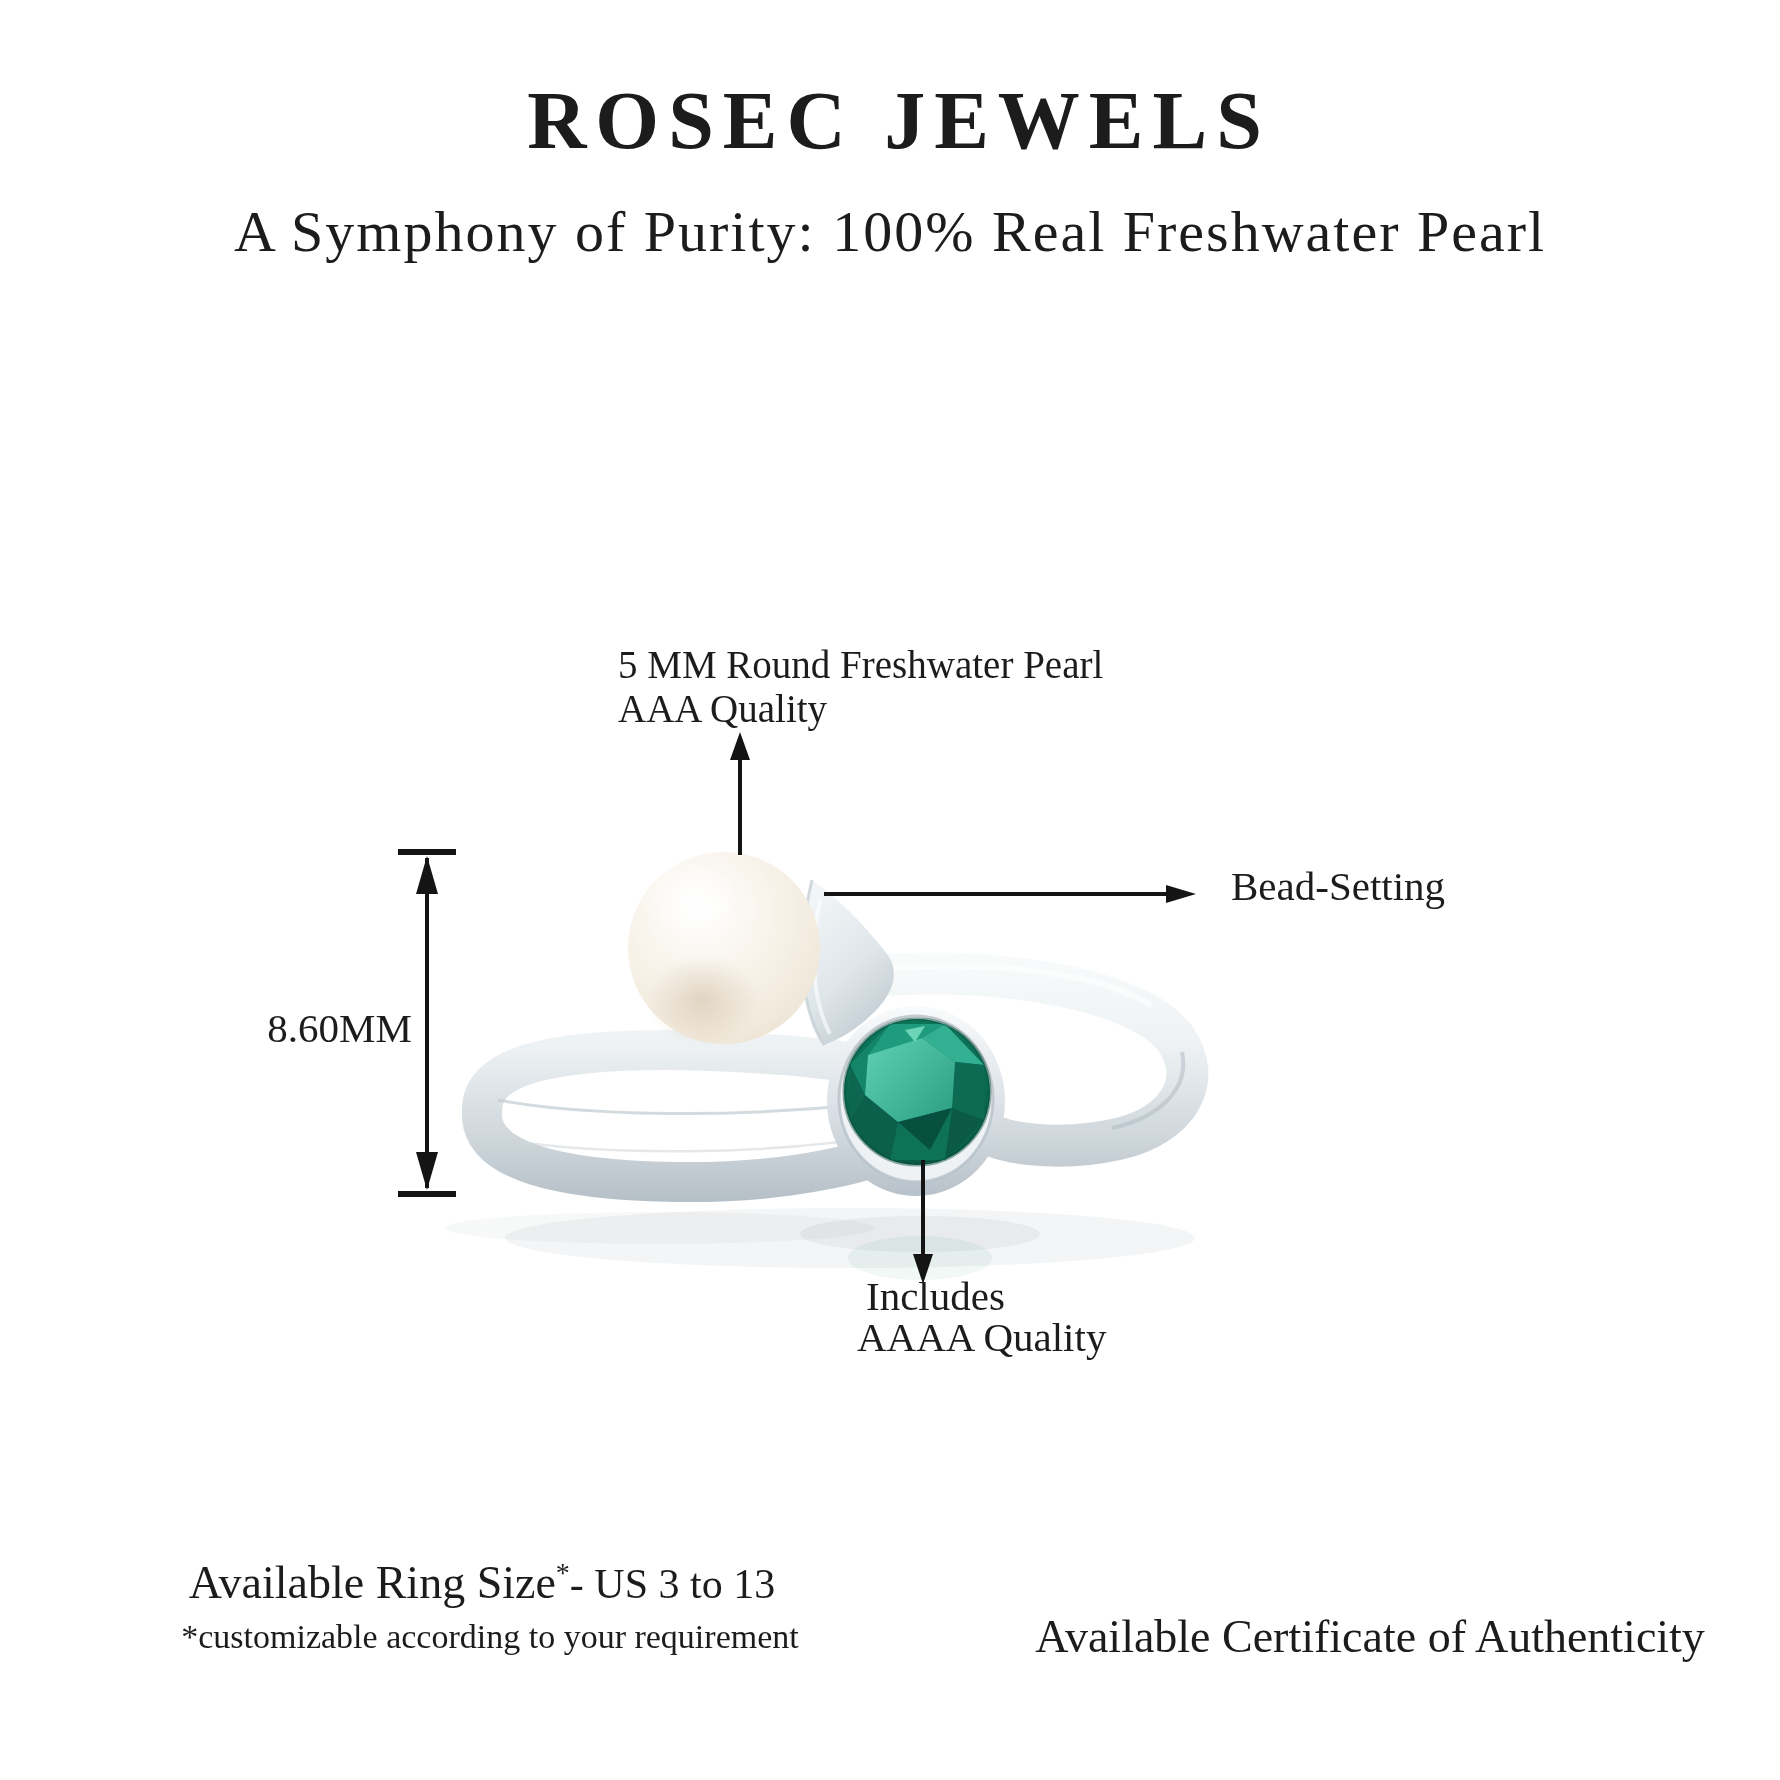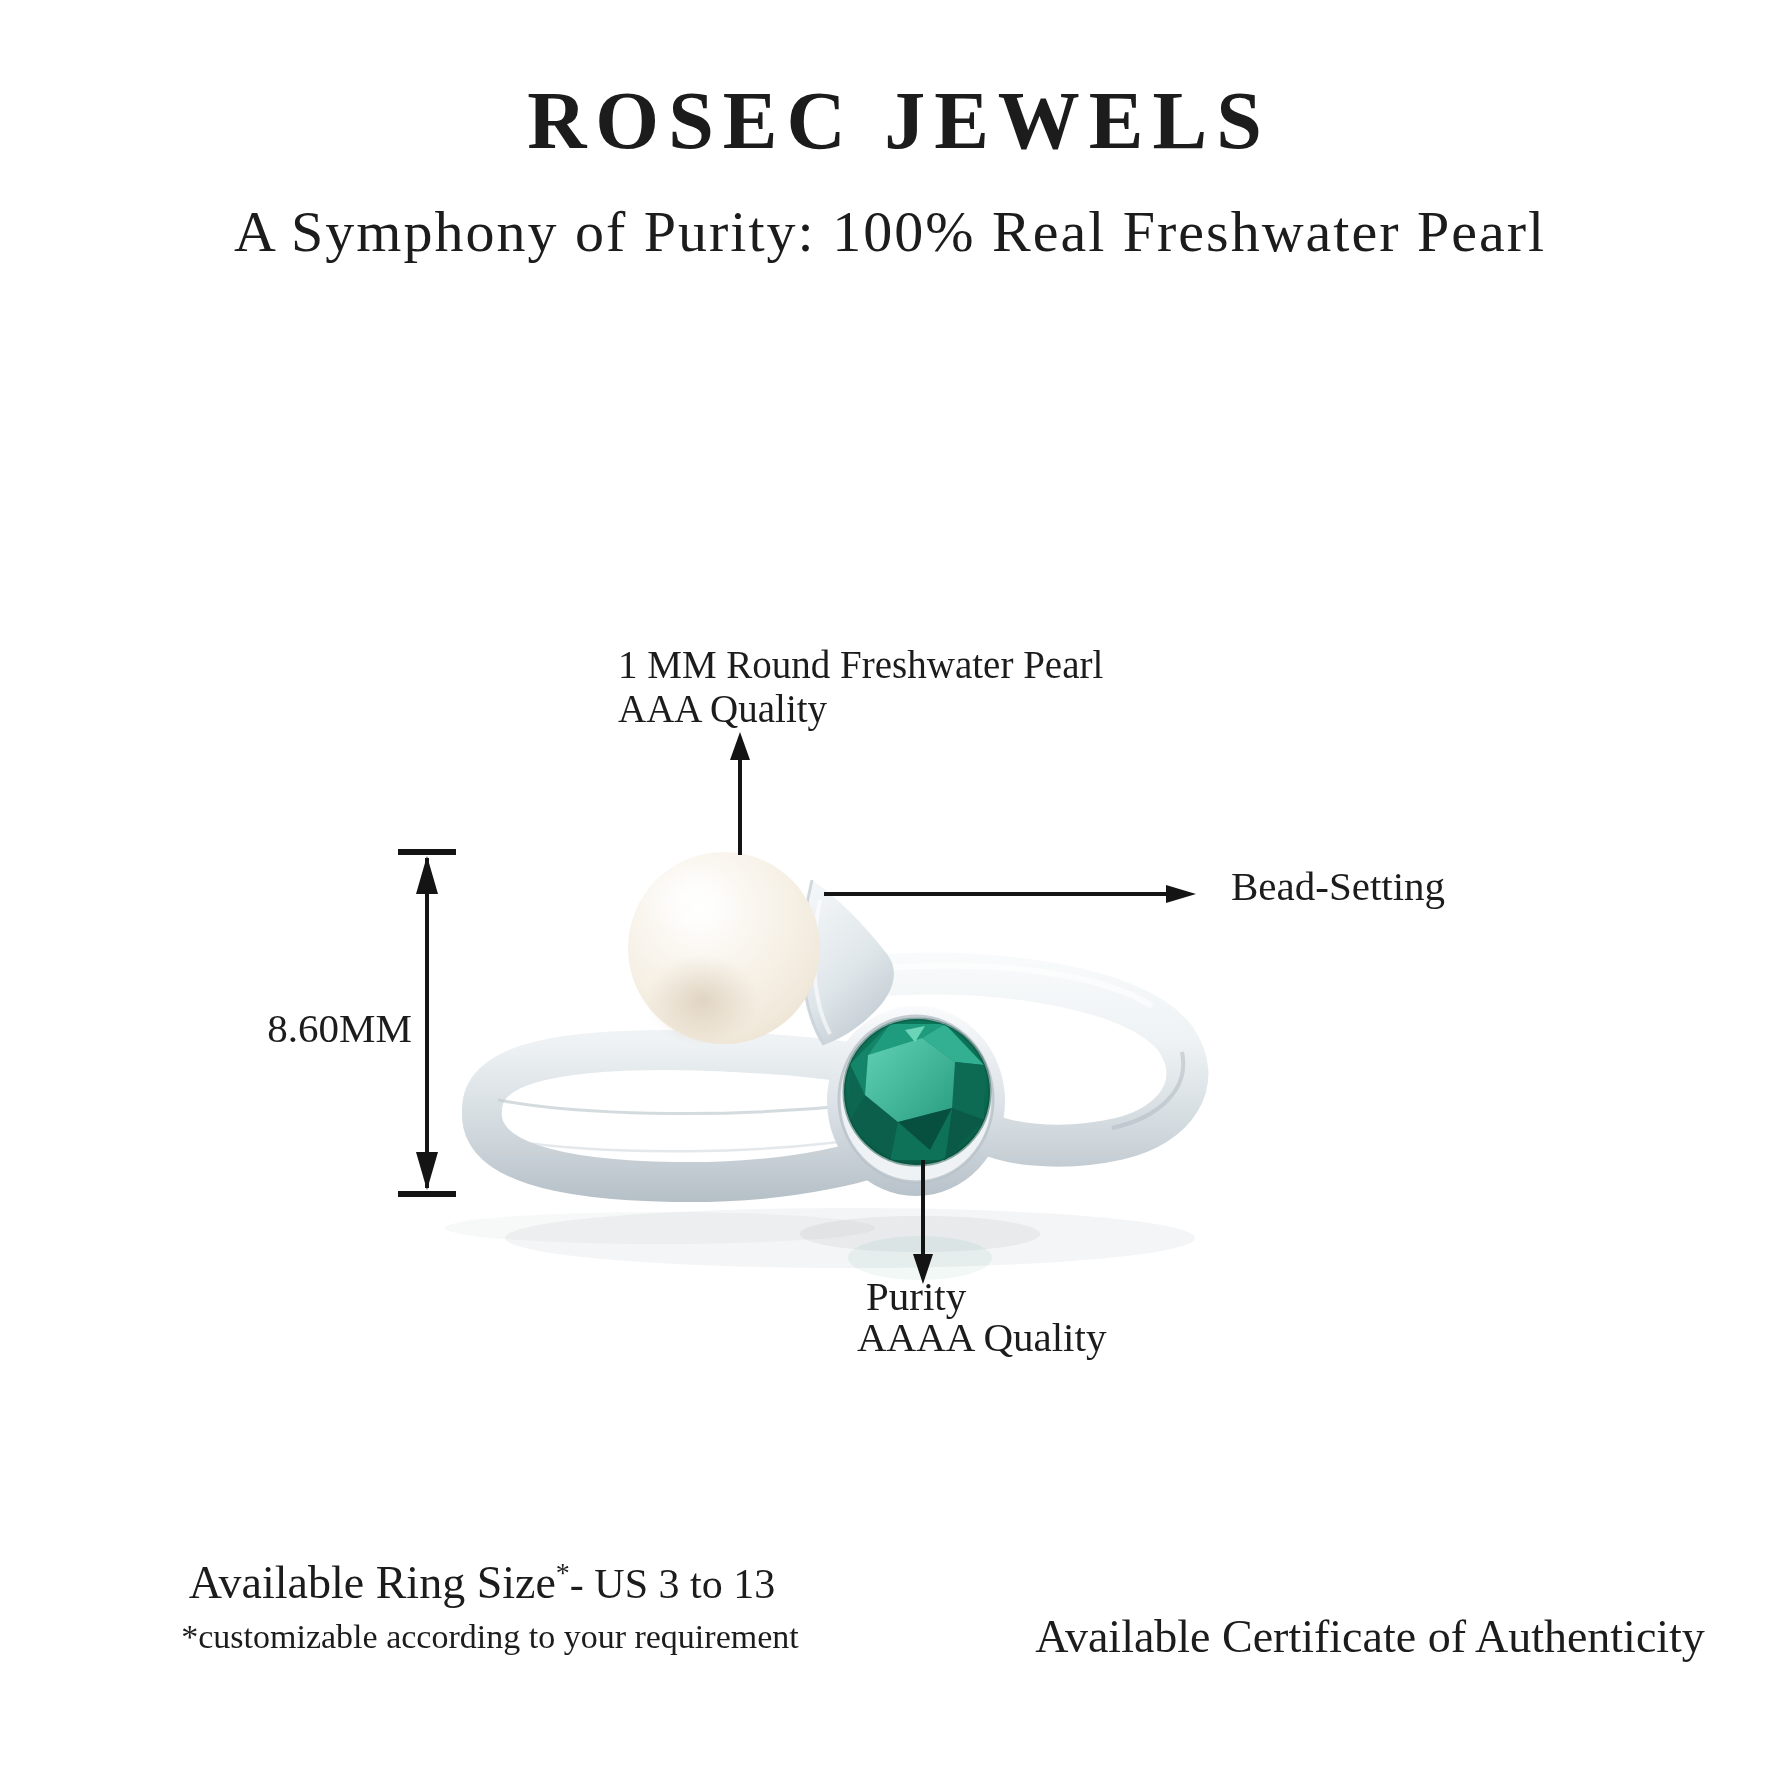--- a/index.html
+++ b/index.html
@@ -150,28 +150,28 @@
     <line x1="427" y1="858" x2="427" y2="1188" stroke-width="4"></line>
     <polygon points="427,856 416,894 438,894" stroke="none"></polygon>
     <polygon points="427,1190 416,1152 438,1152" stroke="none"></polygon>
   </g>
 </svg>
 
 <div class="abs brand">ROSEC JEWELS</div>
 <div class="abs tagline">A Symphony of Purity: 100% Real Freshwater Pearl</div>
 
 <div class="abs note pearl-note">
-  <div>1 MM Round Freshwater Pearl</div>
+  <div>5 MM Round Freshwater Pearl</div>
   <div>AAA Quality</div>
 </div>
 
 <div class="abs note bead-note">Bead-Setting</div>
 
 <div class="abs note dim-note">8.60MM</div>
 
-<div class="abs note emerald-note-1">Purity</div>
+<div class="abs note emerald-note-1">Includes</div>
 <div class="abs note emerald-note-2">AAAA Quality</div>
 
 <div class="abs footer-left-1"><span>Available Ring Size</span><sup>*</sup><span class="suffix">- US 3 to 13</span></div>
 
 <div class="abs footer-left-2">*customizable according to your requirement</div>
 
 <div class="abs footer-right">Available Certificate of Authenticity</div>
 
 </body></html>

